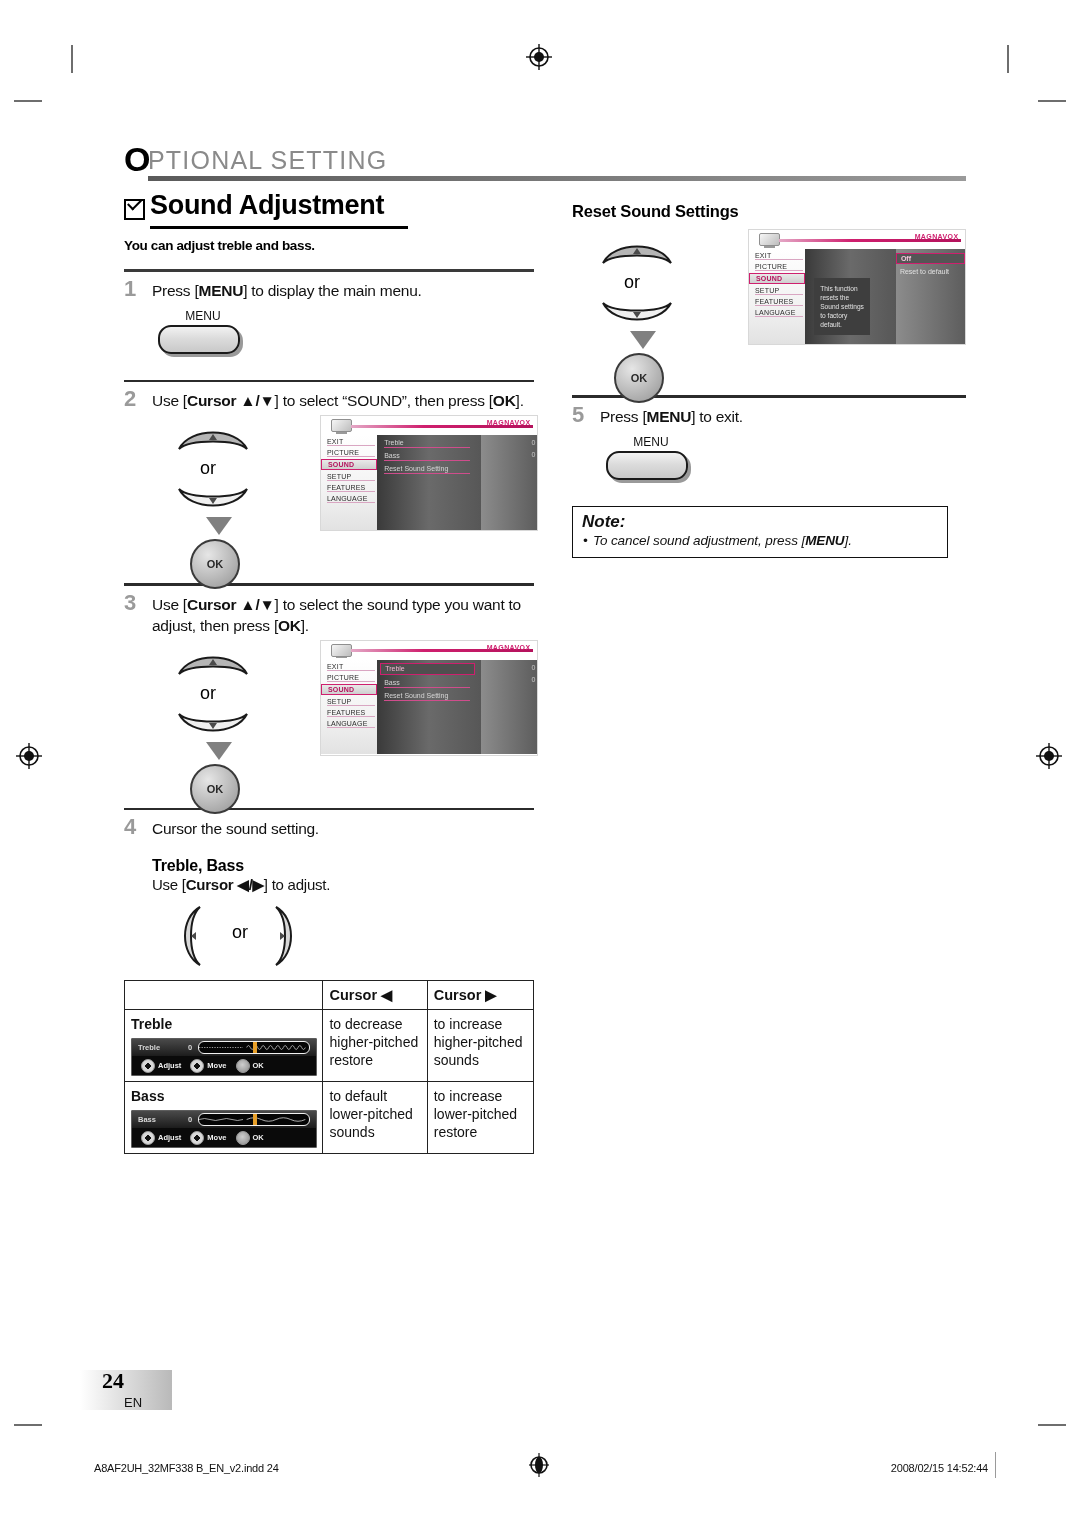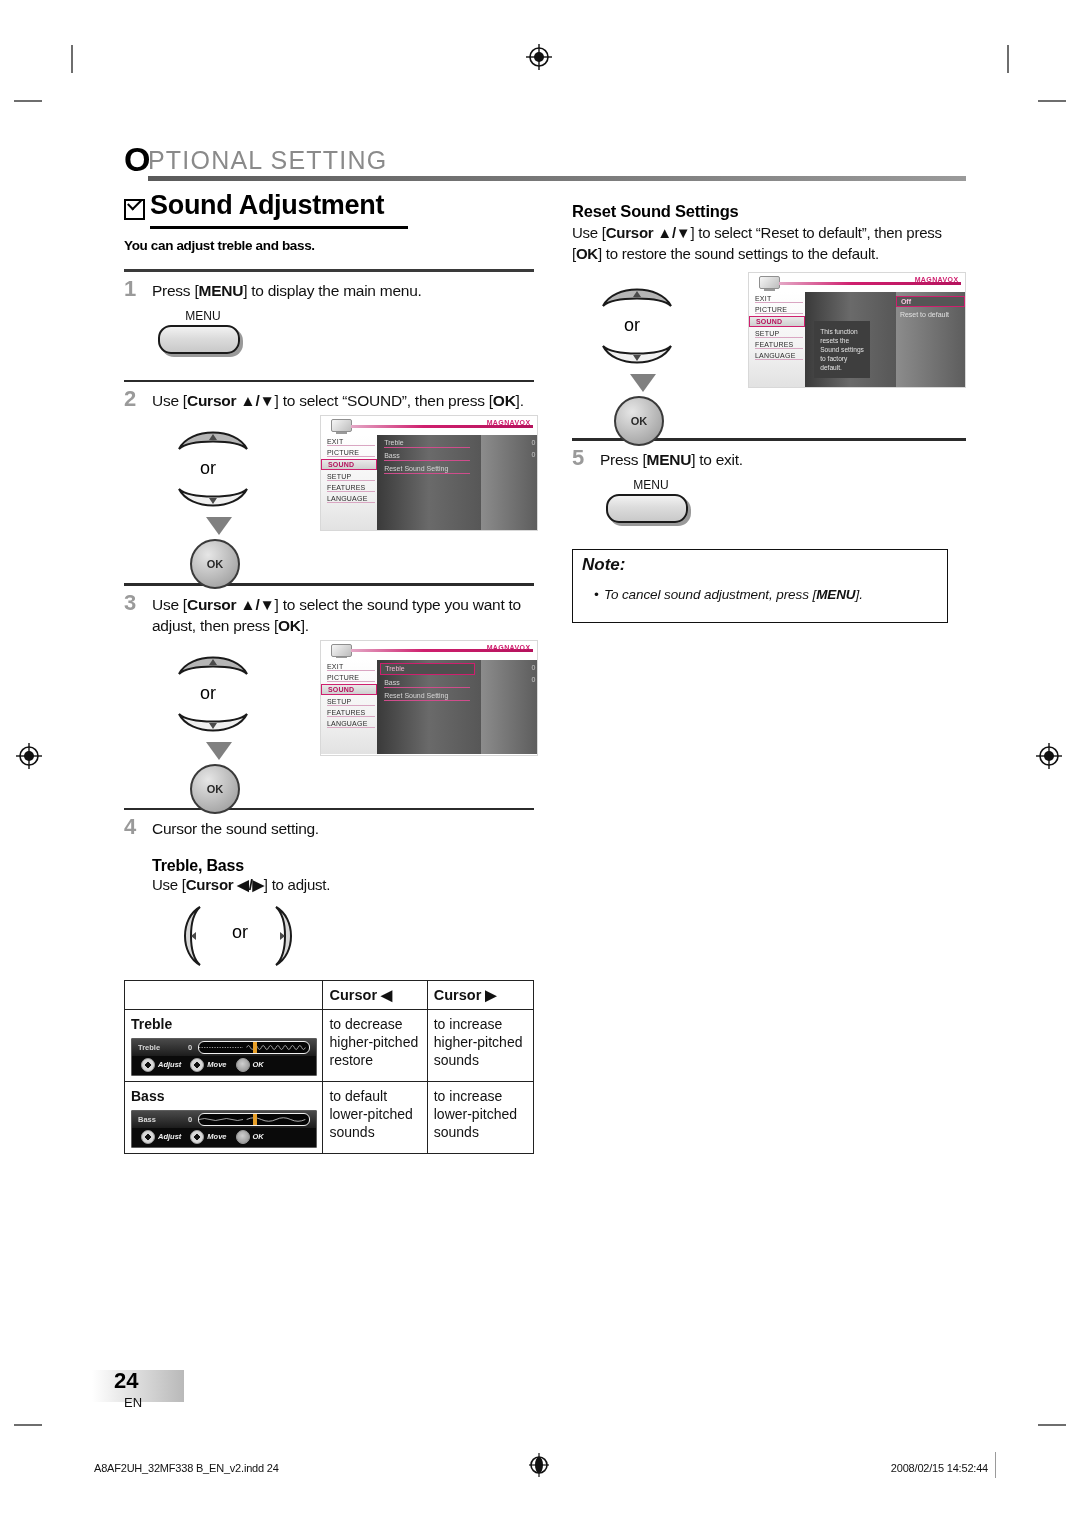--- a/index.html
+++ b/index.html
@@ -197,43 +197,43 @@
   .osd-top .v{font-size:7.5px;color:#d8d8d8;width:16px;text-align:center;}
   .osd-bar{
     position:relative;flex:1;height:11px;margin-right:6px;border-radius:6px;
     background:#050505;border:1.5px solid #f0f0f0;overflow:hidden;
   }
   .osd-bar .wave{position:absolute;left:0;top:0;width:100%;height:100%;}
   .osd-bar .knob{
     position:absolute;left:49%;top:-2px;width:4px;height:15px;background:#e8a02a;
   }
   .osd-bot{
-    height:19px;background:#0a0a0a;display:flex;align-items:flex-start;font-style:italic;
+    height:19px;background:#0a0a0a;display:flex;align-items:flex-end;
   }
   .osd-bot .grp{display:flex;align-items:center;margin-left:9px;}
   .osd-bot .pad{
     width:12px;height:12px;border-radius:50%;
     background:radial-gradient(circle at 50% 50%,#111 0 32%,#d8d8d8 34% 100%);
     border:1px solid #999;
   }
   .osd-bot .pad.ok{background:radial-gradient(circle at 45% 40%,#cfcfcf,#8a8a8a);}
   .osd-bot .t{font-size:7.5px;color:#f0f0f0;margin-left:3px;}
 
   
   .notebox{
     margin-top:26px;border:1.5px solid #111;padding:5px 9px 8px 9px;width:376px;box-sizing:border-box;
   }
   .notebox .nt{font-size:17px;font-weight:700;font-style:italic;margin:0 0 1px 0;}
-  .notebox .nb{font-size:13.5px;font-style:italic;margin:12px;padding-left:10px;position:relative;letter-spacing:-0.1px;}
+  .notebox .nb{font-size:13.5px;font-style:italic;margin:1px;padding-left:10px;position:relative;letter-spacing:-0.1px;}
   .notebox .nb:before{content:"•";position:absolute;left:0;top:0;}
   .notebox .nb b{font-weight:700;}
 
   
-  #page-number-block{position:absolute;left:92px;top:1370px;width:92px;height:32px;
-    background:linear-gradient(to right,#ffffff,#b9b9b9);}
+  #page-number-block{position:absolute;left:80px;top:1370px;width:92px;height:40px;
+    background:linear-gradient(to right,#ffffff,#b9b9b9);font-family:Liberation Serif, serif;}
   #page-number{position:absolute;left:22px;top:-2px;font-size:22px;font-weight:700;color:#000;}
   #page-lang{position:absolute;left:124px;top:1395px;font-size:13px;color:#111;}
   #footer-left{position:absolute;left:94px;top:1462px;font-size:11px;color:#111;letter-spacing:-0.2px;}
   #footer-right{position:absolute;right:92px;top:1462px;font-size:11px;color:#111;letter-spacing:-0.2px;}
   #footer-rule{position:absolute;right:84px;top:1452px;width:1px;height:26px;background:#9a9a9a;}
 </style>
 </head>
 <body>
 
 <div class="page">
@@ -514,30 +514,29 @@
                   <span class="t">Move</span>
                 </span>
                 <span class="grp">
                   <span class="pad ok"></span>
                   <span class="t">OK</span>
                 </span>
               </div>
             </div>
           </td>
           <td>to default lower-pitched sounds</td>
-          <td>to increase lower-pitched sounds</td>
+          <td>to increase lower-pitched restore</td>
         </tr>
       </tbody>
     </table>
   </div>
 
   <div class="col-right">
 
     <p class="subhead" style="font-size:16.5px;margin-top:6px;">Reset Sound Settings</p>
-    <p class="subline" style="line-height:21px;">Use [<b>Cursor ▲/▼</b>] to select “Reset to default”, then press [<b>OK</b>] to restore the sound settings to the default.</p>
 
     <div style="position:relative;height:152px;margin-top:12px;">
       <div class="cluster" style="position:absolute;left:28px;top:0;">
         <div class="arcbtn" style="left:0;top:0;">
           <svg width="74" height="30" viewBox="0 0 74 30">
             <path d="M3 24 C14 2, 60 2, 71 24 C60 14, 14 14, 3 24 Z" fill="#b5b5b5" stroke="#1a1a1a" stroke-width="2"></path>
             <polygon points="37,9 41,15 33,15" fill="#4a4a4a"></polygon>
           </svg>
         </div>
         <span class="orlbl">or</span>

